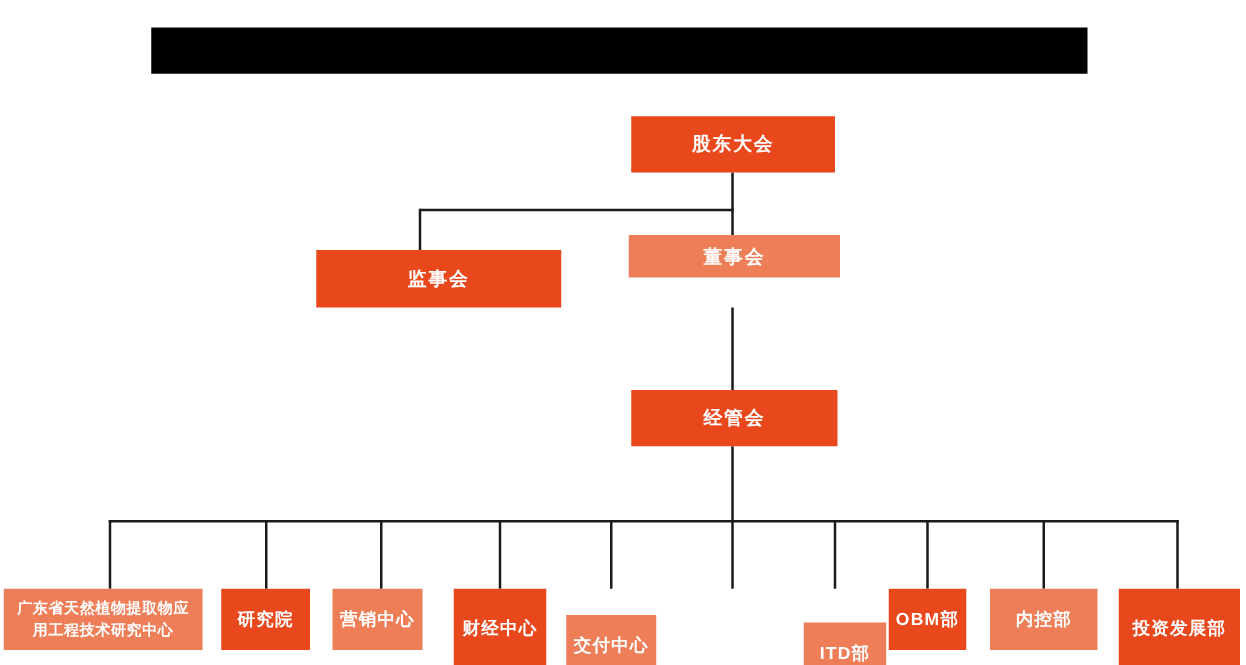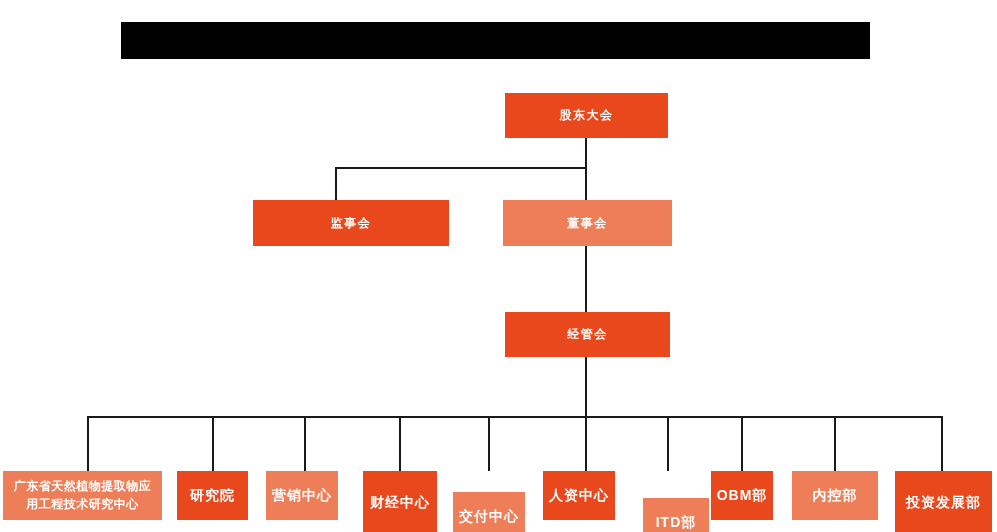--- a/index.html
+++ b/index.html
@@ -35,21 +35,21 @@
     align-items: center;
     justify-content: center;
     text-align: center;
     color: var(--color-text, #ffffff);
     font-weight: bold;
     box-sizing: border-box;
     white-space: pre-line;
   }
   .node.primary   { background: var(--color-primary, #E8481C); }
   .node.secondary { background: var(--color-secondary, #EE7E58); }
-  .fs15 { font-size: 12px; letter-spacing: 1.5px; }
+  .fs15 { font-size: 15px; letter-spacing: 1.5px; }
   .fs14 { font-size: 14px; letter-spacing: 1px; }
   .fs12 { font-size: 12px; letter-spacing: 0.5px; line-height: 1.45; }
 </style>
 </head>
 <body>
 
 <div class="canvas">
 
   <div class="redacted-bar"></div>
 
@@ -66,29 +66,28 @@
   <div class="line v" style="left:488px; top:416px; height:55px"></div>
   <div class="line v" style="left:585px; top:416px; height:55px"></div>
   <div class="line v" style="left:667px; top:416px; height:55px"></div>
   <div class="line v" style="left:741px; top:416px; height:55px"></div>
   <div class="line v" style="left:834px; top:416px; height:55px"></div>
   <div class="line v" style="left:941px; top:416px; height:55px"></div>
 
   <div class="node primary fs15" style="left:505px; top:93px; width:163px; height:45px">股东大会</div>
 
   <div class="node primary fs15" style="left:253px; top:200px; width:196px; height:46px">监事会</div>
-  <div class="node secondary fs15" style="left:503px; top:200px; width:169px; height:46px">董事会</div>
+  <div class="node secondary fs15" style="left:503px; top:188px; width:169px; height:34px">董事会</div>
 
   <div class="node primary fs15" style="left:505px; top:312px; width:165px; height:45px">经管会</div>
 
   <div class="node secondary fs12" style="left:3px; top:471px; width:159px; height:49px">广东省天然植物提取物应
 用工程技术研究中心</div>
   <div class="node primary fs14" style="left:177px; top:471px; width:71px; height:49px">研究院</div>
   <div class="node secondary fs14" style="left:266px; top:471px; width:72px; height:49px">营销中心</div>
   <div class="node primary fs14" style="left:363px; top:471px; width:74px; height:64px">财经中心</div>
   <div class="node secondary fs14" style="left:453px; top:492px; width:72px; height:49px">交付中心</div>
-  <div class="node primary fs14" style="left:543px; top:471px; width:72px; height:49px">人资中心</div>
   <div class="node secondary fs14" style="left:643px; top:498px; width:66px; height:49px">ITD部</div>
   <div class="node primary fs14" style="left:711px; top:471px; width:62px; height:49px">OBM部</div>
   <div class="node secondary fs14" style="left:792px; top:471px; width:86px; height:49px">内控部</div>
   <div class="node primary fs14" style="left:895px; top:471px; width:97px; height:64px">投资发展部</div>
 
 </div>
 
 </body></html>

